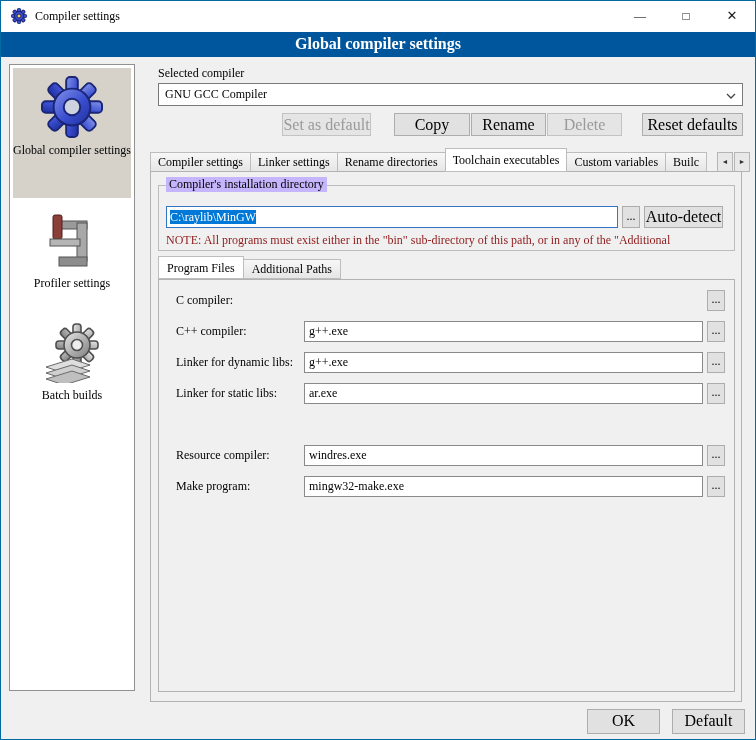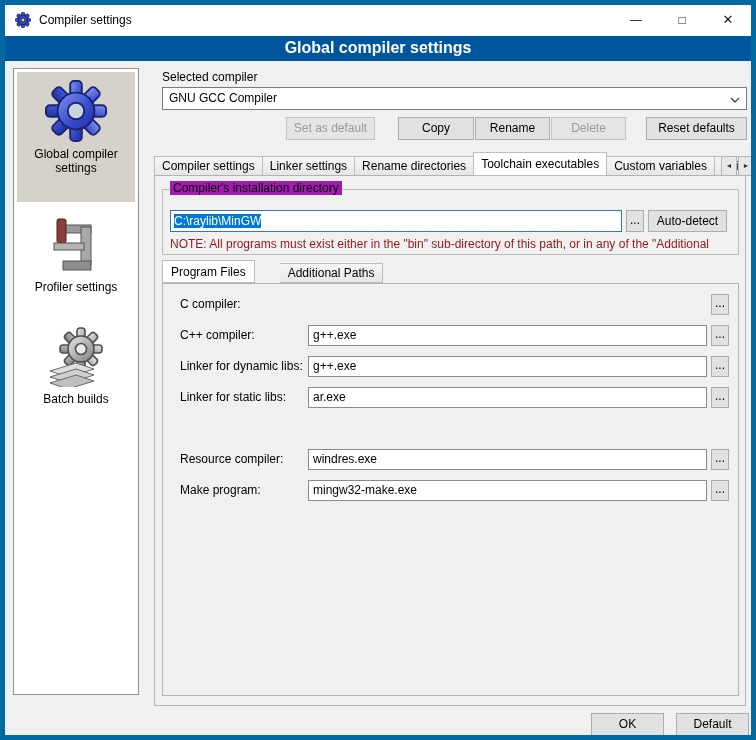--- a/index.html
+++ b/index.html
@@ -1,61 +1,61 @@
 <!DOCTYPE html>
 <html><head>
 <meta charset="utf-8">
 <style>
   * { margin:0; padding:0; box-sizing:border-box; }
   html,body { width:756px; height:740px; }
   body { font-family:"Liberation Sans", sans-serif; font-size:12px; color:#000; background:#f0f0f0; position:relative; overflow:hidden; }
-  .window { position:absolute; inset:0; border:5px solid #0369a1; background:#f0f0f0; overflow:hidden; }
+  .window { position:absolute; inset:0; border:1px solid #0369a1; background:#f0f0f0; overflow:hidden;font-family:Liberation Serif, serif; }
 
   
   .titlebar { position:absolute; top:0; left:0; right:0; height:31px; background:#ffffff; }
   .app-icon { position:absolute; left:10px; top:7px; }
   .wtitle { position:absolute; left:34px; top:0; line-height:31px; font-size:12px; }
   .winbtn { position:absolute; top:0; width:46px; height:31px; text-align:center; line-height:30px; font-size:12px; color:#1a1a1a; }
   .winbtn.min { right:92px; } .winbtn.max { right:46px; } .winbtn.close { right:0; font-size:13px; }
 
   
   .bluehdr { position:absolute; top:31px; left:0; right:0; height:25px; background:#00569c; color:#fff; font-weight:bold; font-size:16px; text-align:center; line-height:24px; }
 
   
   .sidebar { position:absolute; left:8px; top:63px; width:126px; height:627px; background:#fff; border:1px solid #919191; }
   .side-item { position:absolute; left:3px; width:118px; display:flex; flex-direction:column; align-items:center; text-align:center; padding-top:8px; }
   .side-item.selected { background:#d6d2ca; }
   .side-item .lbl { margin-top:5px; line-height:14px; }
 
   
   .slabel { position:absolute; }
-  .btn { position:absolute; height:23px; background:#e1e1e1; border:1px solid #adadad; text-align:center; line-height:21px; font-size:12px; font-family:inherit; }
+  .btn { position:absolute; height:23px; background:#e1e1e1; border:1px solid #adadad; text-align:center; line-height:21px; font-size:16px; font-family:inherit; }
   .btn.disabled { color:#9a9a9a; background:#e5e5e5; border-color:#c3c3c3; }
   .combo { position:absolute; background:#fff; border:1px solid #7a7a7a; line-height:21px; padding:0 22px 0 6px; white-space:nowrap; overflow:hidden; }
   .combo .chev { position:absolute; right:6px; top:9px; }
 
   
   .tabs { position:absolute; left:149px; top:147px; height:24px; display:flex; align-items:flex-end; }
   .tab { height:20px; line-height:19px; padding:0 7px; background:linear-gradient(#f7f7f7,#e6e6e6); border:1px solid #bdbdbd; border-left:none; white-space:nowrap; }
   .tab:first-child { border-left:1px solid #bdbdbd; }
   .tab.active { height:24px; line-height:23px; background:#fff; border-left:1px solid #bdbdbd; margin-left:-1px; position:relative; z-index:2; }
   .tab.clip { max-width:46px; overflow:hidden; }
   .tabscroll { position:absolute; top:151px; width:16px; height:20px; font-size:7px; line-height:18px; text-align:center; background:#e8e8e8; border:1px solid #b5b5b5; color:#333; }
 
   .panel { position:absolute; left:149px; top:170px; width:592px; height:531px; border:1px solid #b2b2b2; background:#f0f0f0; }
 
   
   .group { position:absolute; left:157px; top:184px; width:577px; height:66px; border:1px solid #bcbcbc; }
-  .gtitle { position:absolute; top:176px; left:165px; background:#a21caf; padding:0 3px; z-index:2; }
+  .gtitle { position:absolute; top:176px; left:165px; background:#c4b5fd; padding:0 3px; z-index:2; }
   .pathbox { position:absolute; left:165px; top:205px; width:452px; height:22px; background:#fff; border:1px solid #3574c4; line-height:20px; padding-left:3px; white-space:nowrap; }
   .pathbox .sel { background:#0078d7; color:#fff; }
   .note { position:absolute; left:165px; top:232px; width:572px; color:#8e1b1b; white-space:nowrap; overflow:hidden; }
 
   
-  .subtabs { position:absolute; left:157px; top:255px; height:23px; display:flex; align-items:flex-end;gap:25px; }
+  .subtabs { position:absolute; left:157px; top:255px; height:23px; display:flex; align-items:flex-end; }
   .subtab { height:20px; line-height:19px; padding:0 8px; background:linear-gradient(#f7f7f7,#e6e6e6); border:1px solid #bdbdbd; border-left:none; white-space:nowrap; }
   .subtab:first-child { border-left:1px solid #bdbdbd; }
   .subtab.active { height:23px; line-height:22px; background:#fff; border-left:1px solid #bdbdbd; position:relative; z-index:2; }
   .subpanel { position:absolute; left:157px; top:278px; width:577px; height:413px; border:1px solid #b2b2b2; background:#f0f0f0; }
 
   
   .row { position:absolute; left:157px; width:577px; height:22px; }
   .flabel { position:absolute; left:18px; line-height:21px; }
   .finput { position:absolute; left:146px; width:399px; height:21px; background:#fff; border:1px solid #8a8a8a; line-height:19px; padding-left:4px; white-space:nowrap; overflow:hidden; }
   .dots { position:absolute; left:549px; width:18px; height:21px; background:#e1e1e1; border:1px solid #adadad; text-align:center; line-height:17px; }

